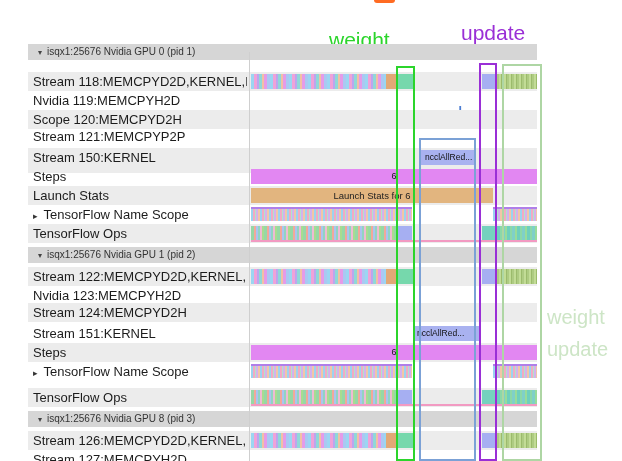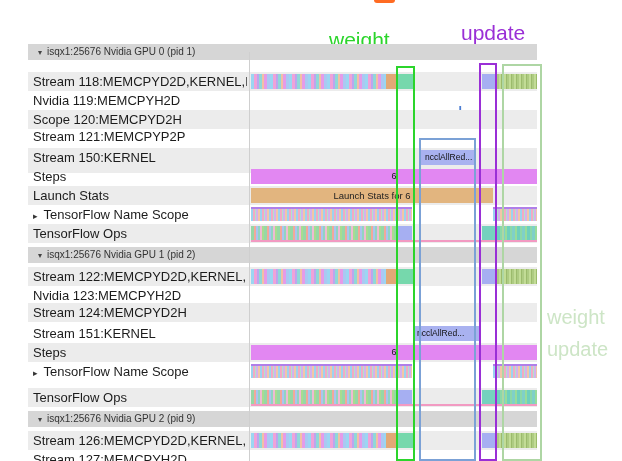--- a/index.html
+++ b/index.html
@@ -149,21 +149,21 @@
       </div>
       <div class="row" style="top: 388px; height: 19px;">
         <div class="stripe"></div>
         <div class="lbl">TensorFlow Ops</div>
         <div class="seg opsmix" style="left: 251px; width: 147px;"></div>
         <div class="seg peri" style="left: 398px; width: 14px;"></div>
         <div class="seg tealsolid" style="left: 482px; width: 15px;"></div>
         <div class="seg gtstripe" style="left: 497px; width: 40px;"></div>
         <div class="opsline"></div>
       </div>
-      <div class="section-header" style="top: 411px;"><div class="tri">▾</div><div class="" style="display: inline;">isqx1:25676 Nvidia GPU 2 (pid 9)</div></div>
+      <div class="section-header" style="top: 411px;"><div class="tri">▾</div><div class="" style="display: inline;">isqx1:25676 Nvidia GPU 8 (pid 3)</div></div>
       <div class="row" style="top: 431px; height: 19px;">
         <div class="stripe"></div>
         <div class="lbl">Stream 126:MEMCPYD2D,KERNEL,MI</div>
         <div class="seg mc" style="left: 251px; width: 135px;"></div>
         <div class="seg tan" style="left: 386px; width: 12px;"></div>
         <div class="seg teal" style="left: 398px; width: 16px;"></div>
         <div class="seg peri" style="left: 482px; width: 15px;"></div>
         <div class="seg gstripe" style="left: 497px; width: 40px;"></div>
       </div>
       <div class="row" style="top: 450px; height: 19px;">

